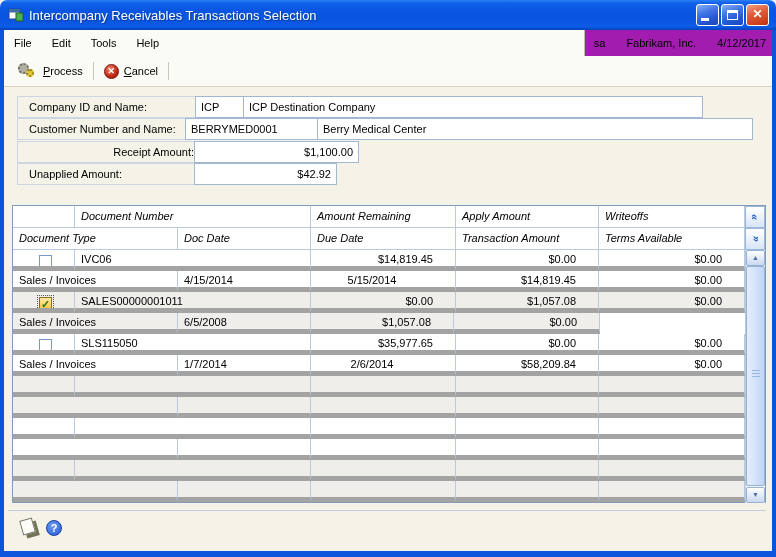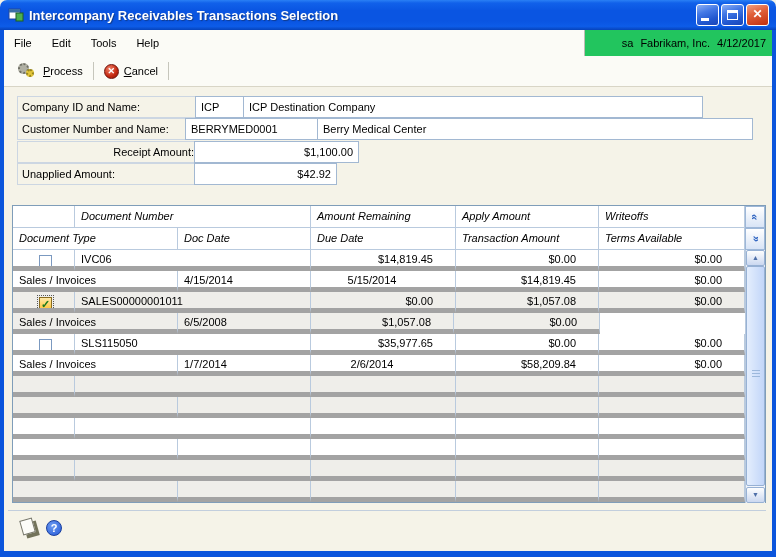--- a/index.html
+++ b/index.html
@@ -11,54 +11,54 @@
   .frame { position:absolute; background:#0b55dc; z-index:5; }
   .frame-left { left:0; top:28px; width:4px; bottom:0; }
   .frame-right { right:0; top:28px; width:4px; bottom:0; }
   .frame-bottom { left:0; right:0; bottom:0; height:6px; }
 
   
   .titlebar { position:absolute; left:0; top:0; width:776px; height:30px;
     background:linear-gradient(180deg,#2a80f5 0%,#1161ea 10%,#0a55e2 35%,#0a55e2 70%,#0d5ce8 88%,#0643bb 100%);
     border-radius:7px 7px 0 0; display:flex; align-items:center; z-index:6; }
   .app-icon { margin:0 5px 0 8px; width:16px; height:16px; flex:0 0 auto; }
-  .title-text { color:#fff; font-weight:bold; font-size:13px; text-shadow:1px 1px 1px #103a8a; }
+  .title-text { color:#fff; font-weight:normal; font-size:13px; text-shadow:1px 1px 1px #103a8a; }
   .tb-buttons { position:absolute; right:7px; top:4px; display:flex; gap:2px; }
   .tbtn { width:23px; height:22px; border-radius:3px; border:1px solid #fff;
     background:linear-gradient(160deg,#8cb0f4 0%,#4479e6 35%,#2258d0 70%,#1a46b8 100%);
     color:#fff; position:relative; cursor:pointer; }
   .tbtn.close { background:linear-gradient(160deg,#f0a080 0%,#e0603a 40%,#c22f0e 100%);
     font-size:12px; font-weight:bold; line-height:19px; text-align:center; }
   .glyph-min { position:absolute; left:4px; bottom:4px; width:8px; height:3px; background:#fff; }
   .glyph-max { position:absolute; left:5px; top:5px; width:11px; height:10px; border:1px solid #fff; border-top-width:3px; }
 
   
   .menubar { position:absolute; left:4px; top:30px; width:768px; height:26px; background:#fbfbf6;
     display:flex; align-items:center; }
   .menu-item { font-size:11px; color:#000; padding:4px 10px; cursor:default; }
-  .menu-status { position:absolute; right:0; top:0; width:188px; height:26px; background:#22c55e;
+  .menu-status { position:absolute; right:0; top:0; width:188px; height:26px; background:#a21caf;
     border-left:1px solid #bdbdb5; display:flex; align-items:center; justify-content:flex-end;
-    font-size:11px; gap:7px; padding-right:6px; }
+    font-size:11px; gap:21px; padding-right:6px; }
 
   
   .toolbar { position:absolute; left:4px; top:56px; width:768px; height:31px; background:#fbfbf6;
     border-bottom:1px solid #d8d5c6; display:flex; align-items:center; padding-left:8px; }
   .tool-item { display:flex; align-items:center; gap:5px; padding:2px 6px; font-size:11px; cursor:pointer; }
   .tool-sep { width:1px; height:18px; background:#c6c6bc; margin:0 4px; }
   .u { text-decoration:underline; }
   .gears { position:relative; width:20px; height:17px; }
   .gear { position:absolute; border-radius:50%; }
   .gear-gray { width:11px; height:11px; border:2px dotted #6e6e64; background:#b0b0a4; left:0; top:0; }
   .gear-gold { width:8px; height:8px; border:2px dotted #97851c; background:#e3c63a; left:8px; top:6px; }
   .cancel-icon { width:15px; height:15px; border-radius:50%; border:1px solid #6e1008;
     background:radial-gradient(circle at 35% 30%, #f08068, #c42810 60%, #8e1808);
     color:#fff; font-size:9px; font-weight:bold; line-height:13px; text-align:center; }
 
   
-  .flabel { position:absolute; height:22px; border:1px solid #ccd6e2; font-size:11px; padding:4px 0 0 4px; }
+  .flabel { position:absolute; height:22px; border:1px solid #ccd6e2; font-size:11px; padding:4px 0 0 11px; }
   .fbox { position:absolute; height:22px; border:1px solid #a2b8d2; background:#fff; font-size:11px; padding:4px 5px 0 5px;
     overflow:hidden; white-space:nowrap; }
   .fbox.amount { text-align:right; }
 
   
   .table { position:absolute; left:12px; top:205px; width:754px; height:298px; border:1px solid #7f9db9; background:#fff; }
   .thead { position:relative; width:752px;font-style:italic; }
   .hrow { display:flex; height:22px; }
   .hcell { border-right:1px solid #b9cade; border-bottom:1px solid #b9cade; font-size:11px; padding:4px 0 0 6px;
     overflow:hidden; white-space:nowrap; background:#fff; }

